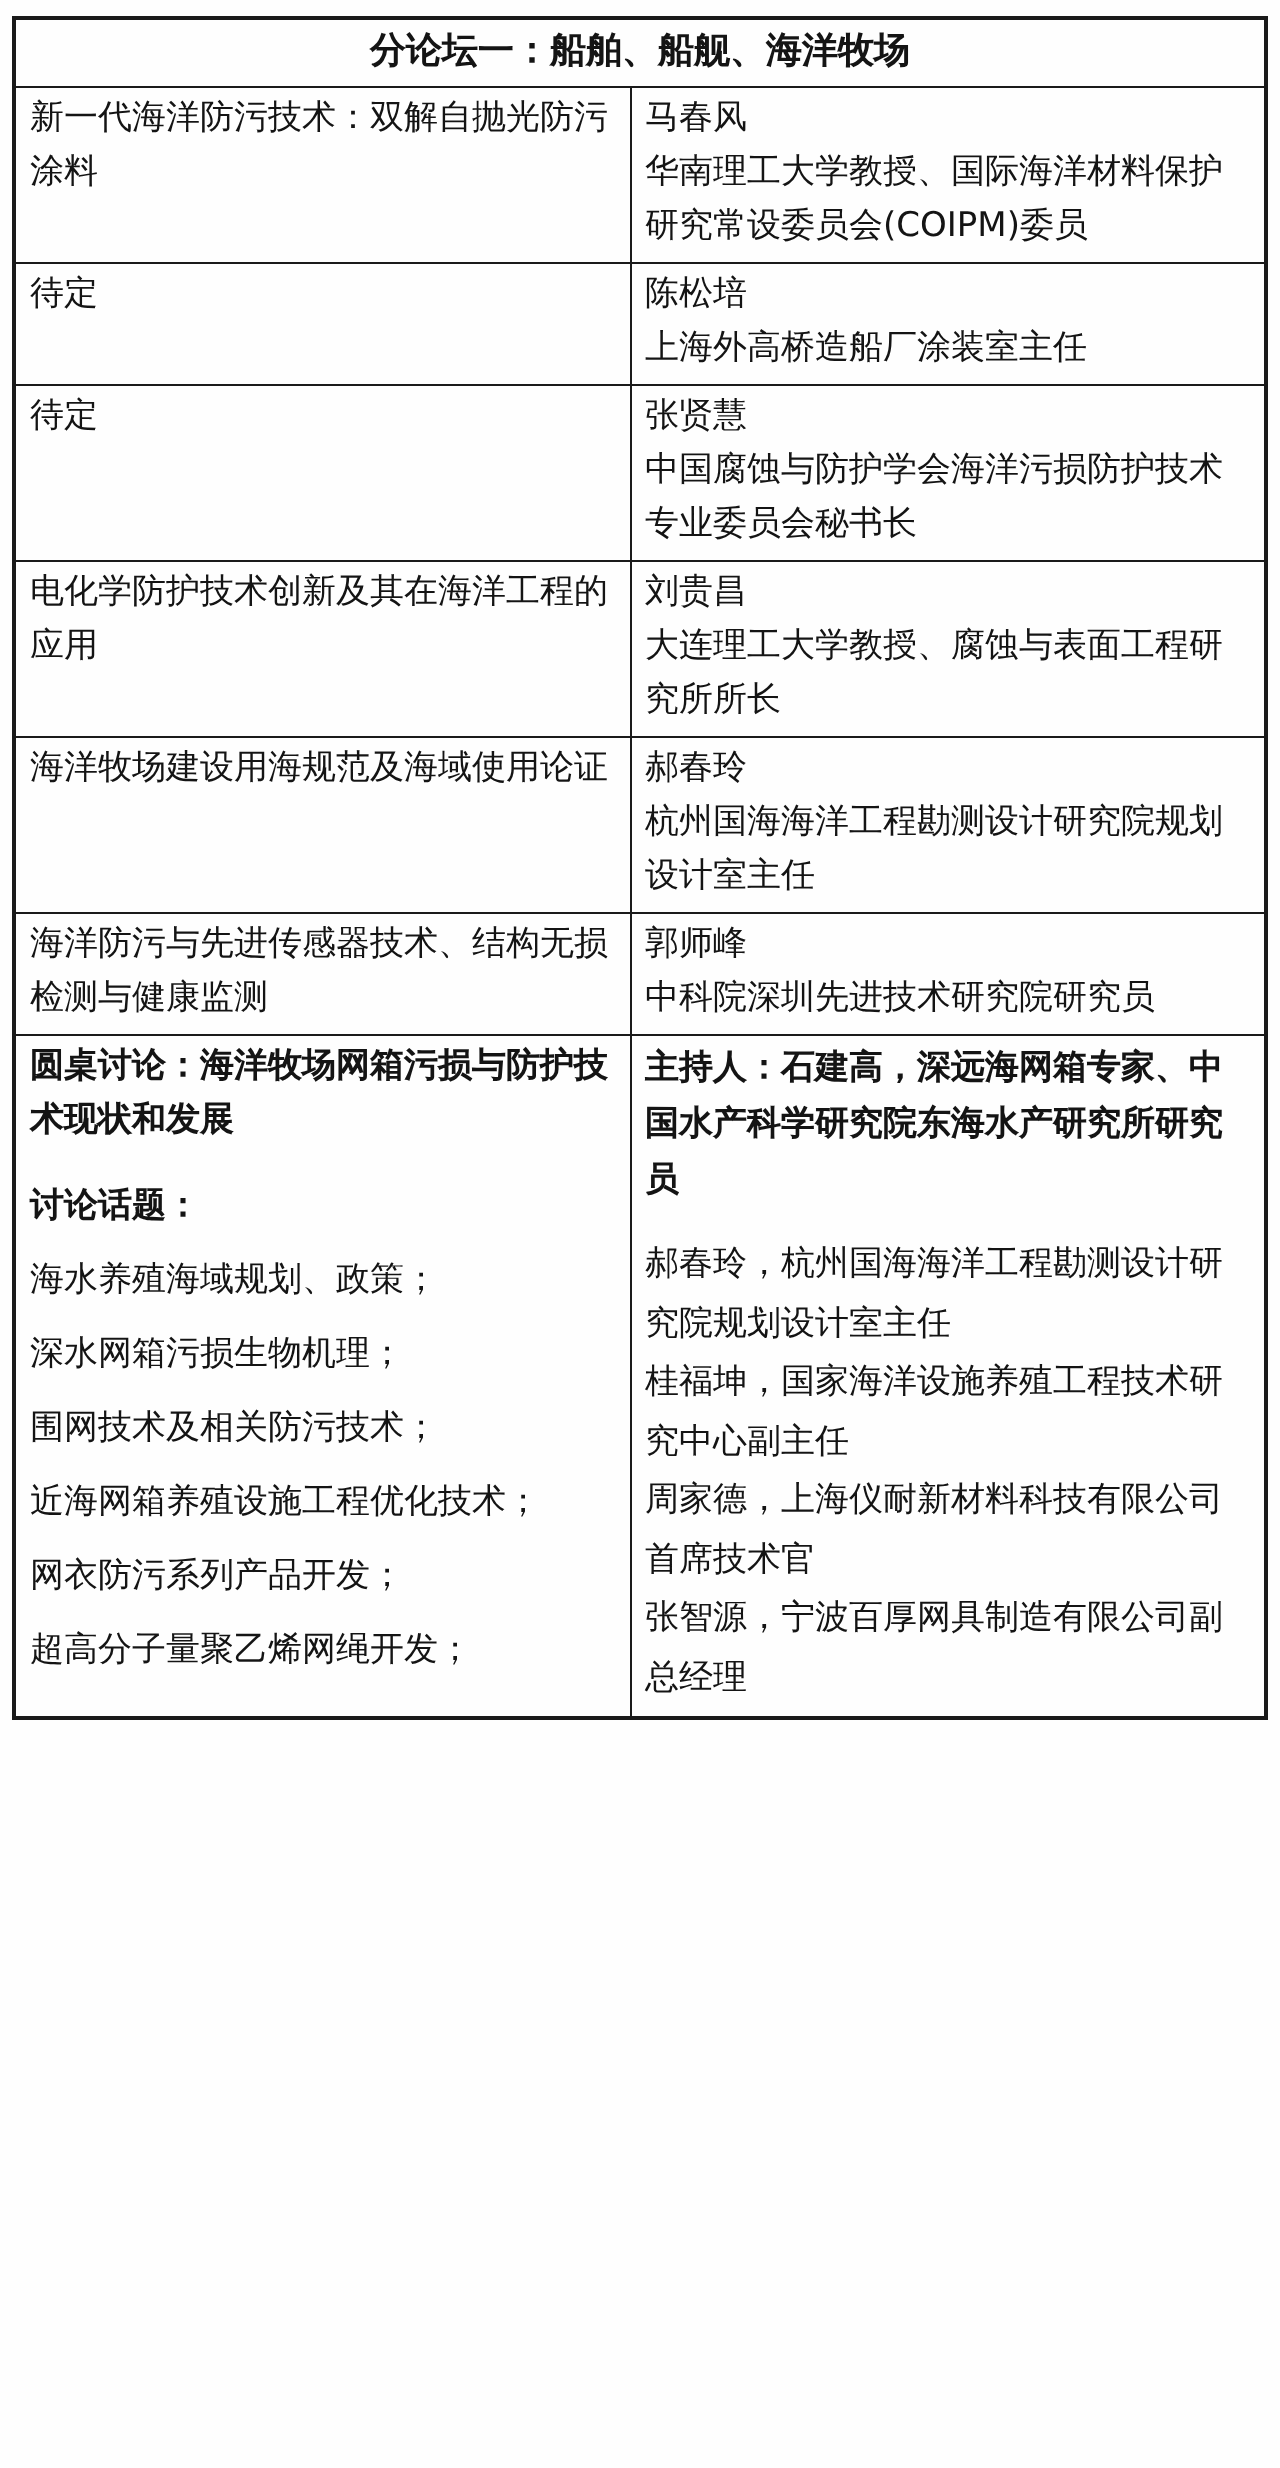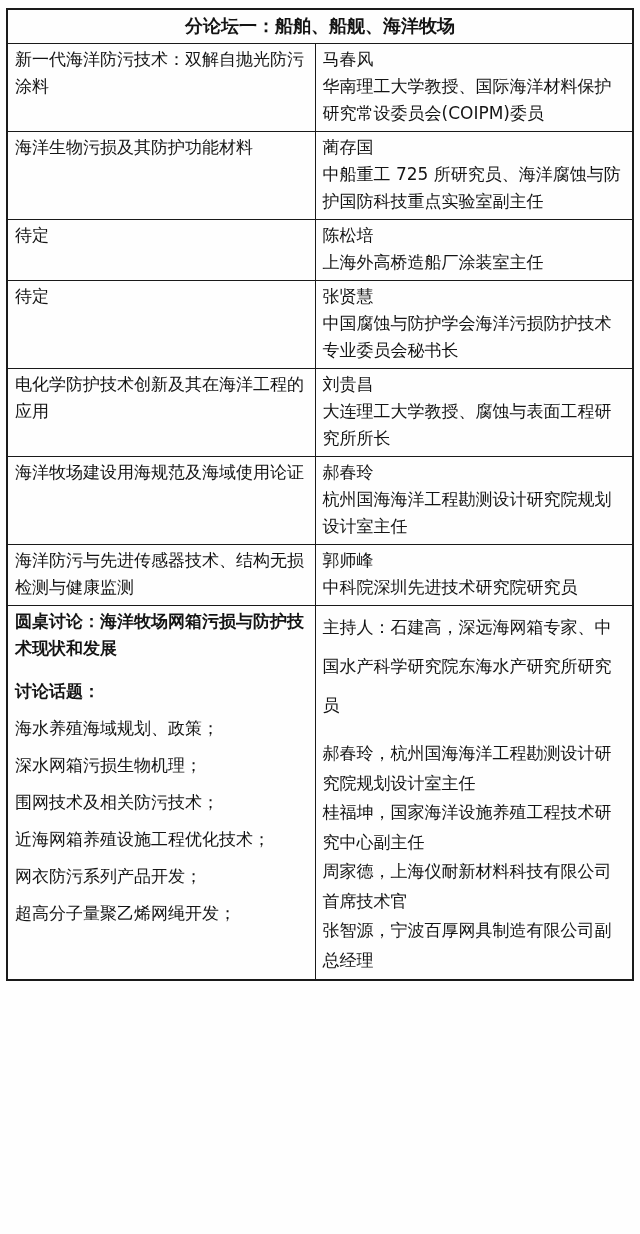--- a/index.html
+++ b/index.html
@@ -40,21 +40,21 @@
     padding-top: 3px;
     padding-bottom: 3px;
   }
   .col-header { font-weight: bold; font-size: 17.5px; }
   .speaker-name { }
   .speaker-affiliation { }
   
   .rt-title { font-weight: bold; margin: 0 0 16px 0; }
   .rt-topics-label { font-weight: bold; margin: 0 0 9px 0; }
   .rt-topic { margin: 0 0 9px 0; line-height: 28px; }
-  .rt-host { font-weight: normal; margin: 0 0 14px 0; line-height: 39px; }
+  .rt-host { font-weight: bold; margin: 0 0 14px 0; line-height: 28px; }
   .rt-panelist { margin: 0; line-height: 29.5px; }
   .rt-cell { padding-bottom: 10px; }
 </style>
 </head>
 <body>
 
 <div class="page">
   <table class="agenda">
     <colgroup>
         <col class="c1">
@@ -63,27 +63,20 @@
     <tbody>
       <tr>
         <th class="title-cell" colspan="2">分论坛一：船舶、船舰、海洋牧场</th>
       </tr>
 
       <tr>
         <td>新一代海洋防污技术：双解自抛光防污涂料</td>
         <td>
           <div class="speaker-name">马春风</div>
           <div class="speaker-affiliation">华南理工大学教授、国际海洋材料保护研究常设委员会(COIPM)委员</div>
-        </td>
-      </tr>
-      <tr>
-        <td>海洋生物污损及其防护功能材料</td>
-        <td>
-          <div class="speaker-name">蔺存国</div>
-          <div class="speaker-affiliation">中船重工 725 所研究员、海洋腐蚀与防护国防科技重点实验室副主任</div>
         </td>
       </tr>
       <tr>
         <td>待定</td>
         <td>
           <div class="speaker-name">陈松培</div>
           <div class="speaker-affiliation">上海外高桥造船厂涂装室主任</div>
         </td>
       </tr>
       <tr>

